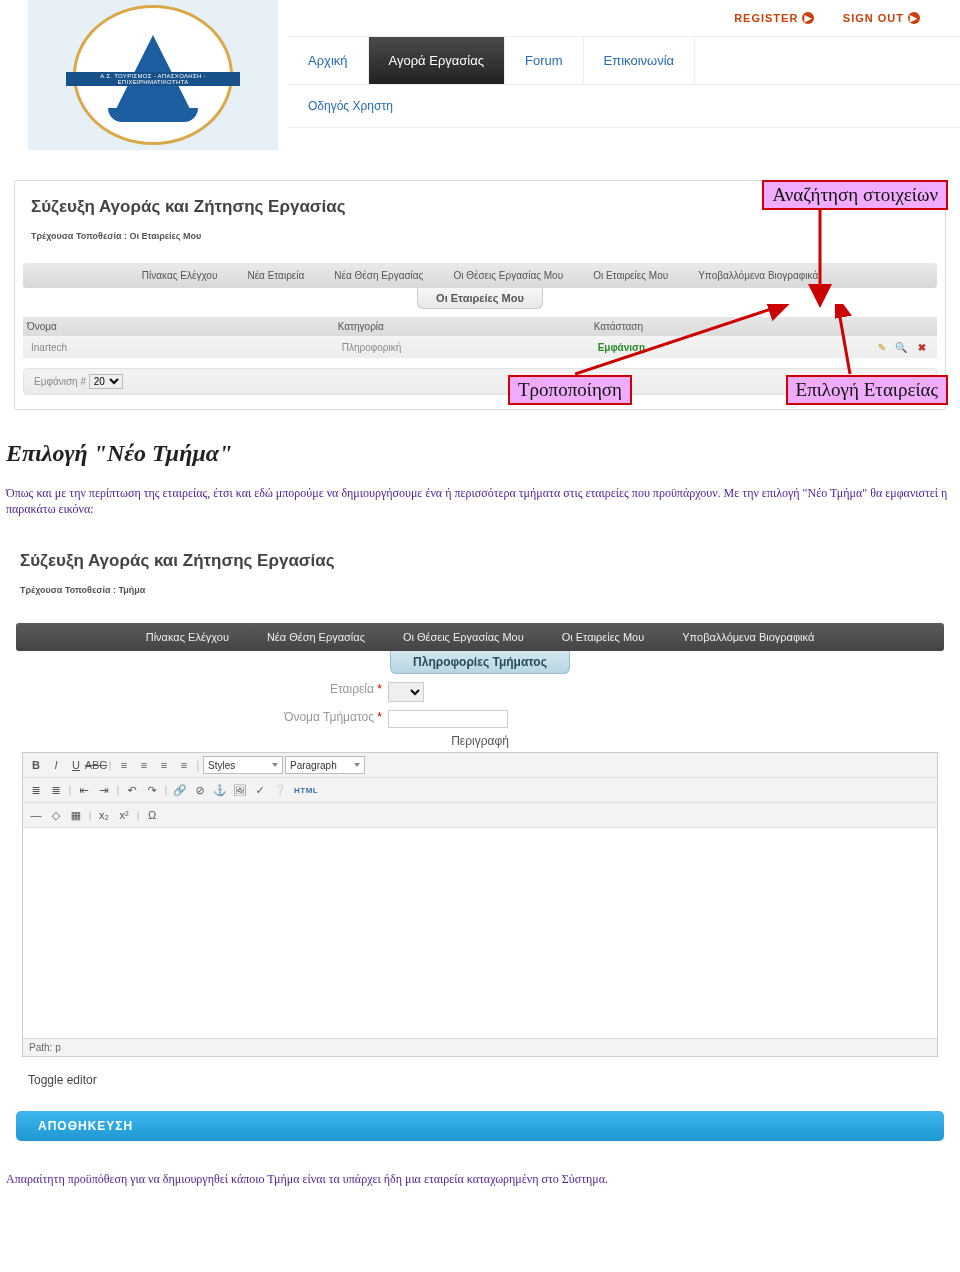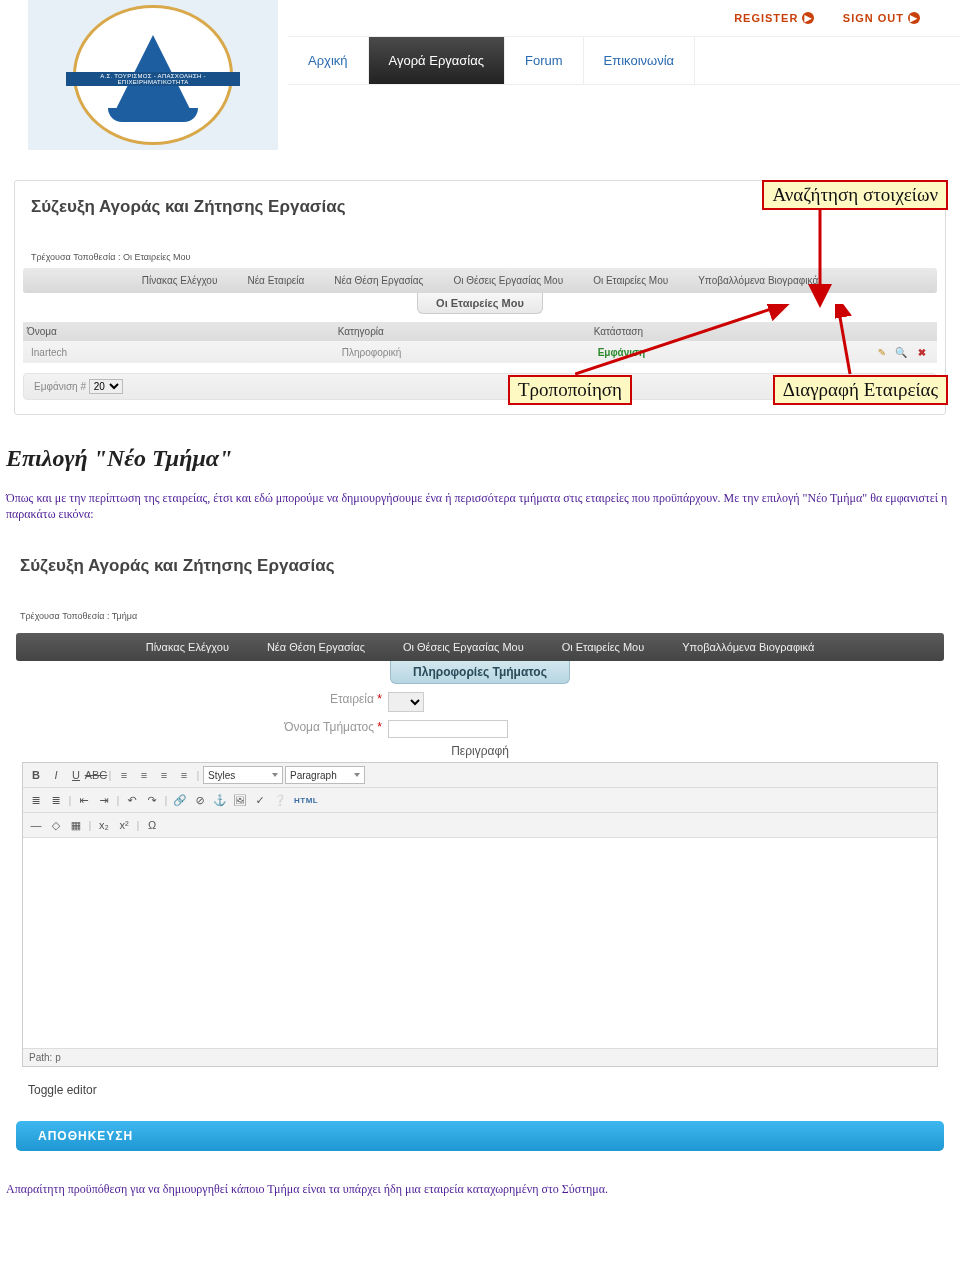--- a/index.html
+++ b/index.html
@@ -18,21 +18,21 @@
   .top-links .lnk { font-size: 11px; font-weight: 700; color: #c9410a; letter-spacing: 1px; margin-left: 24px; display: inline-flex; align-items: center; gap: 4px; }
   .top-links .lnk .arrow { display: inline-block; width: 12px; height: 12px; background: #c9410a; border-radius: 50%; color: #fff; font-size: 9px; line-height: 12px; text-align: center; }
 
   .main-nav { display: flex; border-bottom: 1px solid #eee; }
   .main-nav .nav-item { padding: 16px 20px; font-size: 13px; color: #2a6ab0; border-right: 1px solid #eee; }
   .main-nav .nav-item.active { background: linear-gradient(#4a4a4a,#222); color: #fff; }
   .sec-nav { padding: 14px 20px; font-size: 12px; color: #2a6ab0; border-bottom: 1px solid #eee; }
 
   .panel { margin: 30px 14px 20px; border: 1px solid #ddd; padding: 10px 6px 14px; border-radius: 3px; position: relative; }
   .panel-title { font-size: 17px; font-weight: 700; color: #444; padding: 6px 10px 12px; }
-  .crumb { font-size: 9px; color: #555; padding: 2px 10px 6px; font-weight: 400; margin-top: 21px; }
+  .crumb { font-size: 9px; color: #555; padding: 2px 10px 22px; font-weight: 700; }
 
   .tabs { display: flex; justify-content: center; gap: 6px; background: linear-gradient(#eaeaea,#d8d8d8); border-radius: 3px; padding: 4px 8px; margin: 0 2px; font-size: 10px; }
   .tabs .tab { color: #555; padding: 3px 12px; border-radius: 2px; }
   .subtab-bar { text-align: center; margin: 0 2px; }
   .subtab { display: inline-block; background: linear-gradient(#f7f7f7,#e8e8e8); border: 1px solid #ccc; border-top: none; border-radius: 0 0 6px 6px; padding: 4px 18px; font-size: 11px; font-weight: 700; color: #555; }
 
   .tbl-head { display: flex; background: linear-gradient(#e6e6e6,#dcdcdc); font-size: 10px; color: #555; margin: 8px 2px 0; }
   .tbl-head div { padding: 4px 4px; }
   .tbl-row { display: flex; background: linear-gradient(#f4f4f4,#ededed); font-size: 10px; color: #888; margin: 0 2px; align-items: center; }
   .tbl-row div { padding: 4px 8px; }
@@ -41,21 +41,21 @@
   .col-stat { flex: 0 0 20%; color: #2b8a2b; font-weight: 700; }
   .col-act { flex: 1; display: flex; justify-content: flex-end; gap: 6px; padding-right: 10px; }
   .act-icon { width: 14px; height: 14px; border-radius: 2px; display: inline-flex; align-items: center; justify-content: center; font-size: 10px; }
   .pencil { color: #c09020; }
   .magnify { color: #4a7cae; }
   .cross { color: #c03030; font-weight: 700; }
 
   .pager { display: flex; justify-content: space-between; background: linear-gradient(#f3f3f3,#ebebeb); border: 1px solid #e3e3e3; border-radius: 4px; margin: 10px 2px 0; padding: 5px 10px; font-size: 10px; color: #888; }
   .pager select { font-size: 10px; border: 1px solid #bbb; }
 
-  .callout { position: absolute; border: 2px solid #c00; color: #111; font-family: 'Times New Roman', serif; font-size: 19px; padding: 2px 8px; background: #fef9c3; z-index: 5; }
+  .callout { position: absolute; border: 2px solid #c00; color: #111; font-family: 'Times New Roman', serif; font-size: 19px; padding: 2px 8px; background: #f0abfc; z-index: 5; }
   .arrow-svg { position: absolute; z-index: 4; pointer-events: none; }
 
   .body-heading { font-family: 'Times New Roman', serif; font-weight: 700; font-style: italic; font-size: 24px; color: #222; margin: 30px 0 18px 6px; }
   .body-para { font-family: 'Times New Roman', serif; font-size: 12px; color: #4c1d95; margin: 6px 6px 10px; line-height: 1.35; }
 
   .panel2 { margin: 22px 14px 12px; padding: 6px 2px; }
   .form-tabs { display: flex; justify-content: center; gap: 6px; background: linear-gradient(#5b5b5b,#444); border-radius: 3px; padding: 5px 12px; margin: 6px 0 0; font-size: 11px; }
   .form-tabs .ftab { color: #eee; padding: 3px 16px; }
   .subtab2 { display: inline-block; background: linear-gradient(#d3e7ef,#b7d6e2); border: 1px solid #9cbccb; border-top: none; border-radius: 0 0 6px 6px; padding: 4px 22px; font-size: 12px; font-weight: 700; color: #2a4b5a; }
 
@@ -100,20 +100,23 @@
       <a class="lnk">
           <span>SIGN OUT</span>
           <span class="arrow">▶</span>
         </a>
     </div>
     <div class="main-nav">
       <a class="nav-item">Αρχική</a>
       <a class="nav-item active">Αγορά Εργασίας</a>
       <a class="nav-item">Forum</a>
       <a class="nav-item">Επικοινωνία</a>
+    </div>
+    <div class="sec-nav">
+      <a>Οδηγός Χρηστη</a>
     </div>
   </div>
 </div>
 
 <div style="position: relative;">
   <div class="panel">
     <div class="panel-title">Σύζευξη Αγοράς και Ζήτησης Εργασίας</div>
     <div class="crumb">Τρέχουσα Τοποθεσία : Οι Εταιρείες Μου</div>
     <div class="tabs">
       <a class="tab">Πίνακας Ελέγχου</a>
@@ -144,21 +147,21 @@
       <div>
         <span>Εμφάνιση #</span>
         <select><option>20</option></select>
       </div>
       <div>Results 1 - 1 of 1</div>
     </div>
   </div>
 
   <div class="callout" style="top:0px; right:12px;">Αναζήτηση στοιχείων</div>
   <div class="callout" style="top:195px; left:508px;">Τροποποίηση</div>
-  <div class="callout" style="top:195px; right:12px;">Διαγραφή Εταιρείας</div>
+  <div class="callout" style="top:195px; right:12px;">Επιλογή Εταιρείας</div>
 
   <svg class="arrow-svg" style="top:28px; left:790px;" width="60" height="100">
     <defs>
         <marker id="ah1" markerWidth="8" markerHeight="8" refX="4" refY="4" orient="auto">
           <path d="M0,0 L8,4 L0,8 Z" fill="#c00"></path>
         </marker>
       </defs>
     <line x1="30" y1="0" x2="30" y2="88" stroke="#c00" stroke-width="3" marker-end="url(#ah1)"></line>
   </svg>
   <svg class="arrow-svg" style="top:124px; left:575px;" width="220" height="75">

